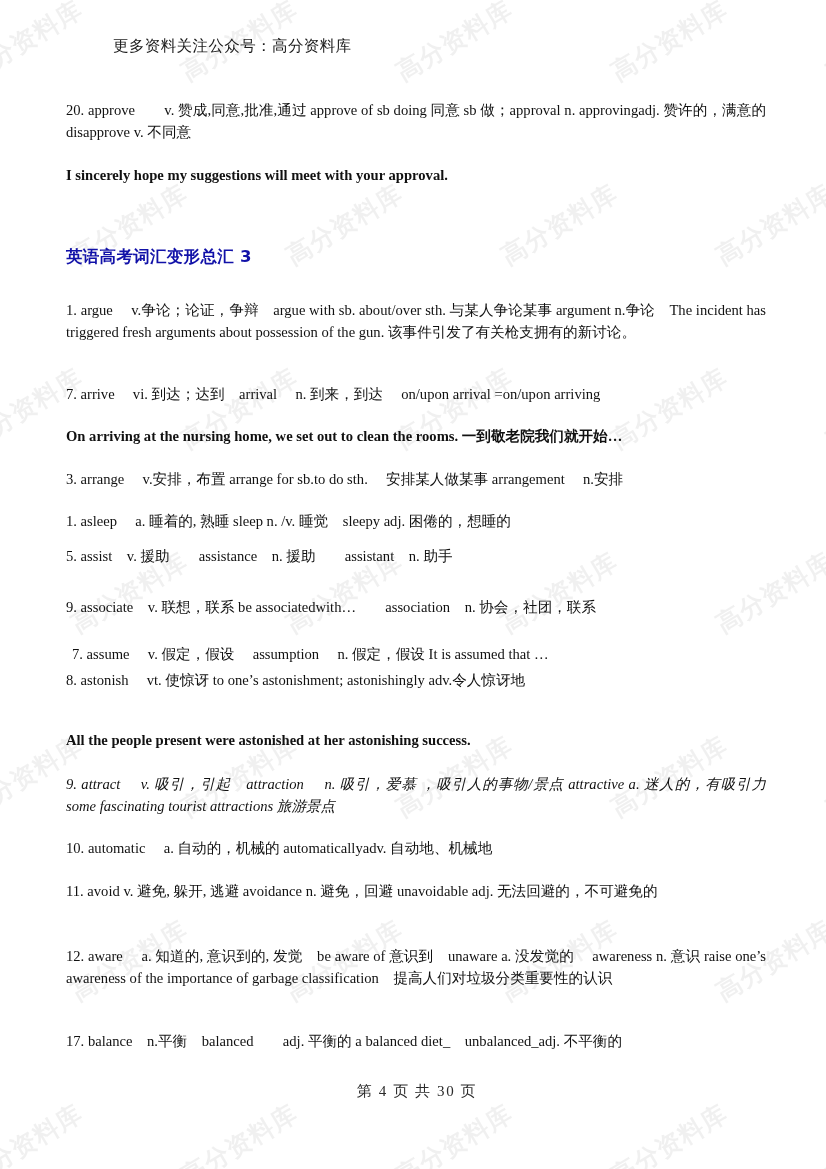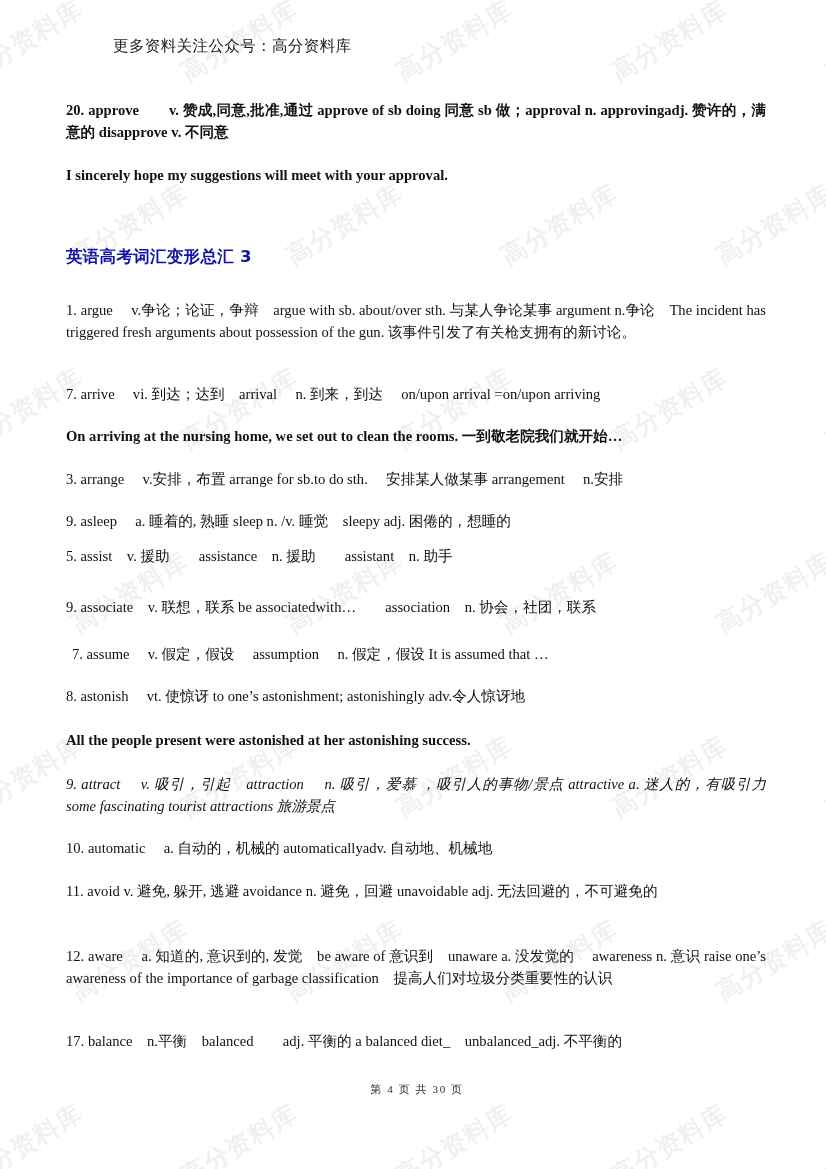--- a/index.html
+++ b/index.html
@@ -67,21 +67,20 @@
     font-family: "Liberation Serif", "DejaVu Serif", serif;
     font-size: 14.6px;
     line-height: 21.5px;
     color: #111111;
     text-align: justify;
     margin: 0;
   }
 
   .entry {
     margin: 0 0 14px 0;
-    font-weight: bold;
   }
 
   .sentence {
     font-weight: 700;
   }
 
   .section-title {
     font-family: "DejaVu Sans", "Liberation Sans", sans-serif;
     font-size: 16.5px;
     font-weight: 700;
@@ -91,21 +90,21 @@
     white-space: nowrap;
   }
 
   .footer {
     position: absolute;
     left: 8px;
     right: 0;
     top: 1082px;
     text-align: center;
     font-family: "Liberation Serif", "DejaVu Serif", serif;
-    font-size: 11px;
+    font-size: 15px;
     color: #2b2b2b;
     letter-spacing: 1.6px;
   }
 </style>
 </head>
 <body>
 
 <div class="page">
 
   <div class="watermark-layer" id="wm">
@@ -169,36 +168,36 @@
 
     <div class="body-block" style="top:426px;">
       <p class="para sentence">On arriving at the nursing home, we set out to clean the rooms. 一到敬老院我们就开始…</p>
     </div>
 
     <div class="body-block" style="top:469px;">
       <p class="para">3. arrange　 v.安排，布置 arrange for sb.to do sth.　 安排某人做某事 arrangement　 n.安排</p>
     </div>
 
     <div class="body-block" style="top:511px;">
-      <p class="para">9. asleep　 a. 睡着的, 熟睡 sleep n. /v. 睡觉　sleepy adj. 困倦的，想睡的</p>
+      <p class="para">1. asleep　 a. 睡着的, 熟睡 sleep n. /v. 睡觉　sleepy adj. 困倦的，想睡的</p>
     </div>
 
     <div class="body-block" style="top:546px;">
       <p class="para">5. assist　v. 援助　　assistance　n. 援助　　assistant　n. 助手</p>
     </div>
 
     <div class="body-block" style="top:597px;">
       <p class="para">9. associate　v. 联想，联系 be associatedwith…　　association　n. 协会，社团，联系</p>
     </div>
 
     <div class="body-block" style="top:644px;margin-left:6px;">
       <p class="para">7. assume　 v. 假定，假设　 assumption　 n. 假定，假设 It is assumed that …</p>
     </div>
 
-    <div class="body-block" style="top:686px;">
+    <div class="body-block" style="top:670px;">
       <p class="para">8. astonish　 vt. 使惊讶 to one’s astonishment; astonishingly adv.令人惊讶地</p>
     </div>
 
     <div class="body-block" style="top:730px;">
       <p class="para sentence">All the people present were astonished at her astonishing success.</p>
     </div>
 
     <div class="body-block" style="top:774px;font-style:italic;">
       <p class="para">9. attract　 v. 吸引，引起　attraction　 n. 吸引，爱慕 ，吸引人的事物/景点 attractive a. 迷人的，有吸引力 some fascinating tourist attractions 旅游景点</p>
     </div>

